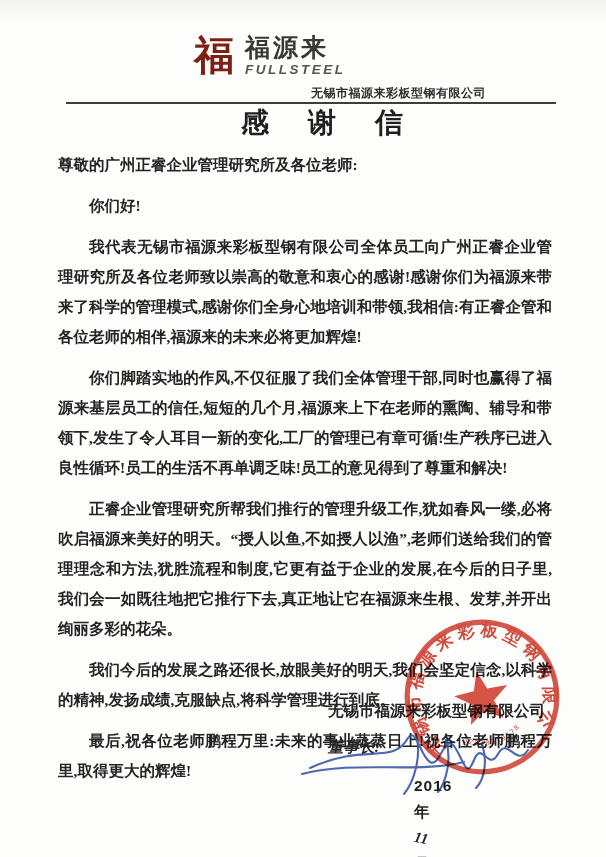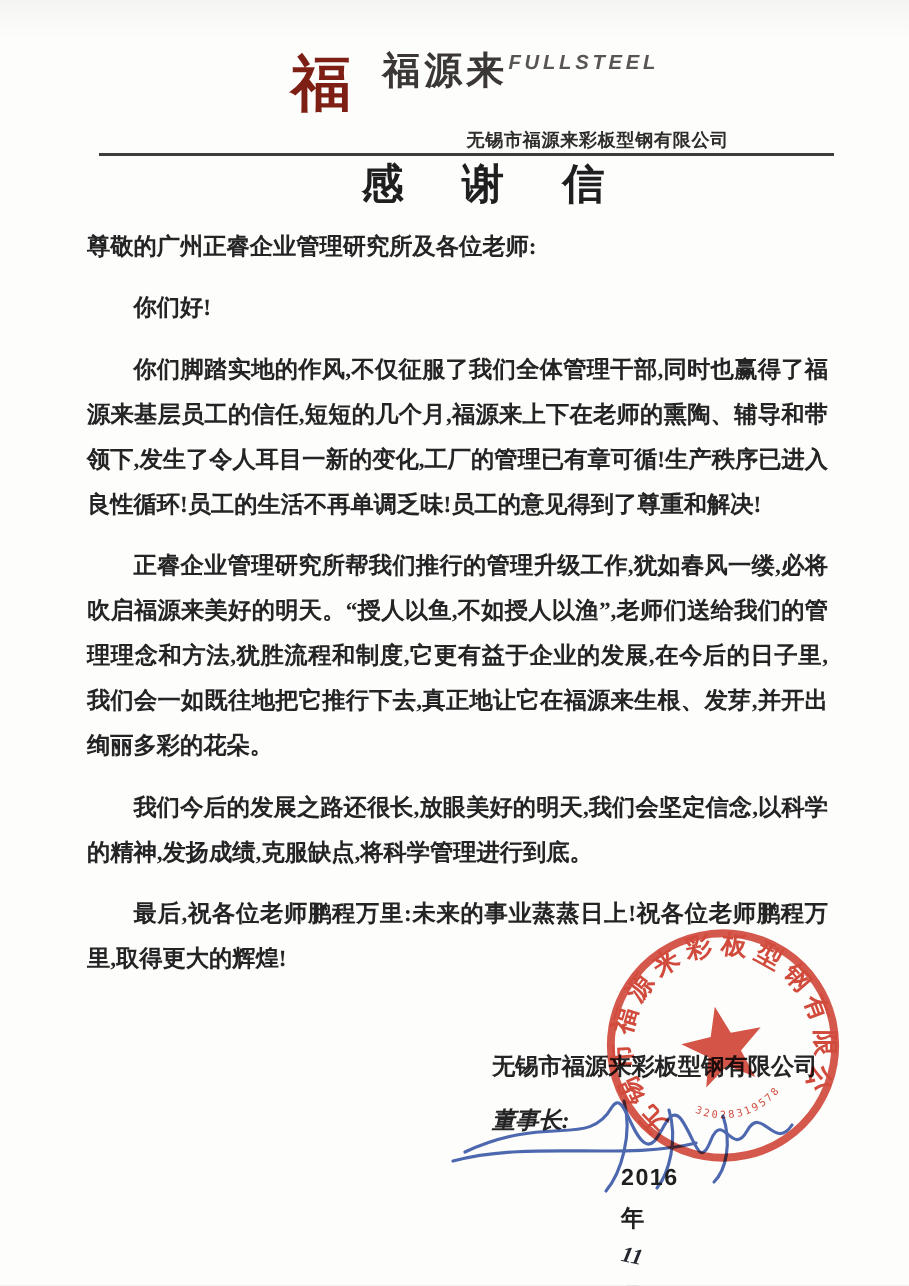--- a/index.html
+++ b/index.html
@@ -13,21 +13,21 @@
     background:linear-gradient(180deg,#f4f4f2 0%, #fdfdfc 3%, #fdfdfc 100%);
     color:#262626;
   }
   
   .logo-row{position:absolute;left:193px;top:34px;display:flex;align-items:flex-start;}
   .logo-mark{
     font-size:40px;line-height:44px;font-weight:700;color:#7d1f14;
     width:42px;height:46px;text-align:center;
     font-family:"Liberation Serif",serif;
   }
-  .brand-col{margin-left:20px;display:flex;flex-direction:row;}
+  .brand-col{margin-left:10px;display:flex;flex-direction:column;}
   .brand-cn{font-size:25px;font-weight:700;letter-spacing:3px;color:#3c3737;line-height:28px;}
   .brand-en{font-size:13.5px;font-weight:700;letter-spacing:2.5px;color:#5a5555;line-height:16px;
     font-family:"Liberation Sans","DejaVu Sans",sans-serif;font-style:italic;}
   .head-company{
     position:absolute;left:311px;top:85px;
     font-size:12px;font-weight:700;color:#2f2c2c;letter-spacing:.5px;white-space:nowrap;
   }
   .head-rule{position:absolute;left:66px;top:102px;width:490px;height:2px;background:#3d3d3d;}
   
   .title{
@@ -80,20 +80,21 @@
     </div>
   </div>
   <div class="head-company">无锡市福源来彩板型钢有限公司</div>
   <div class="head-rule"></div>
 
   <div class="title">感 谢 信</div>
 
   <div class="body-text">
     <p class="salutation">尊敬的广州正睿企业管理研究所及各位老师:</p>
     <p class="greeting">你们好!</p>
+    <p class="para">我代表无锡市福源来彩板型钢有限公司全体员工向广州正睿企业管理研究所及各位老师致以崇高的敬意和衷心的感谢!感谢你们为福源来带来了科学的管理模式,感谢你们全身心地培训和带领,我相信:有正睿企管和各位老师的相伴,福源来的未来必将更加辉煌!</p>
     <p class="para">你们脚踏实地的作风,不仅征服了我们全体管理干部,同时也赢得了福源来基层员工的信任,短短的几个月,福源来上下在老师的熏陶、辅导和带领下,发生了令人耳目一新的变化,工厂的管理已有章可循!生产秩序已进入良性循环!员工的生活不再单调乏味!员工的意见得到了尊重和解决!</p>
     <p class="para">正睿企业管理研究所帮我们推行的管理升级工作,犹如春风一缕,必将吹启福源来美好的明天。“授人以鱼,不如授人以渔”,老师们送给我们的管理理念和方法,犹胜流程和制度,它更有益于企业的发展,在今后的日子里,我们会一如既往地把它推行下去,真正地让它在福源来生根、发芽,并开出绚丽多彩的花朵。</p>
     <p class="para">我们今后的发展之路还很长,放眼美好的明天,我们会坚定信念,以科学的精神,发扬成绩,克服缺点,将科学管理进行到底。</p>
     <p class="para">最后,祝各位老师鹏程万里:未来的事业蒸蒸日上!祝各位老师鹏程万里,取得更大的辉煌!</p>
   </div>
 
   <div class="closing-company">无锡市福源来彩板型钢有限公司</div>
   <div class="signer-line">董事长:</div>
 
   <svg class="signature-svg" viewBox="0 0 290 85">

